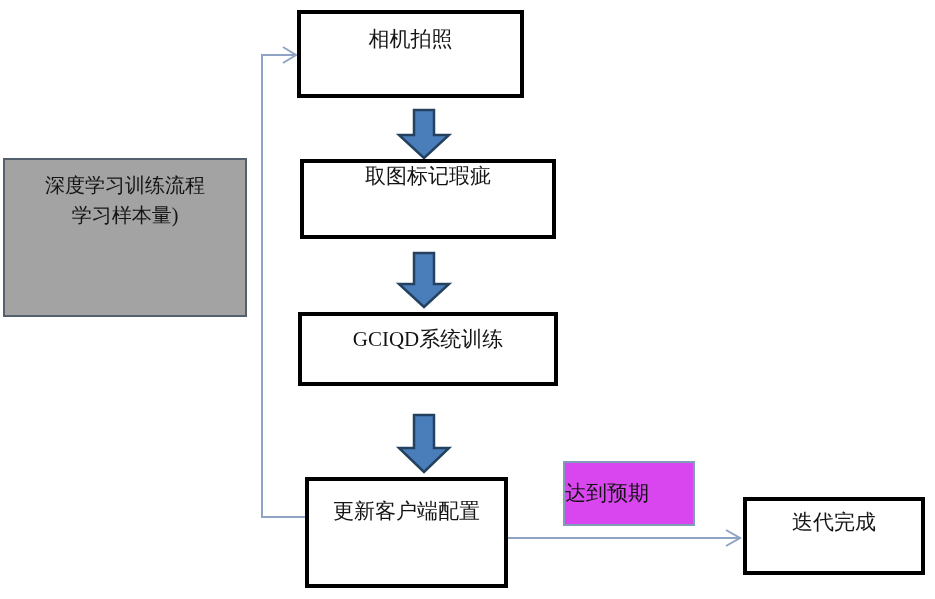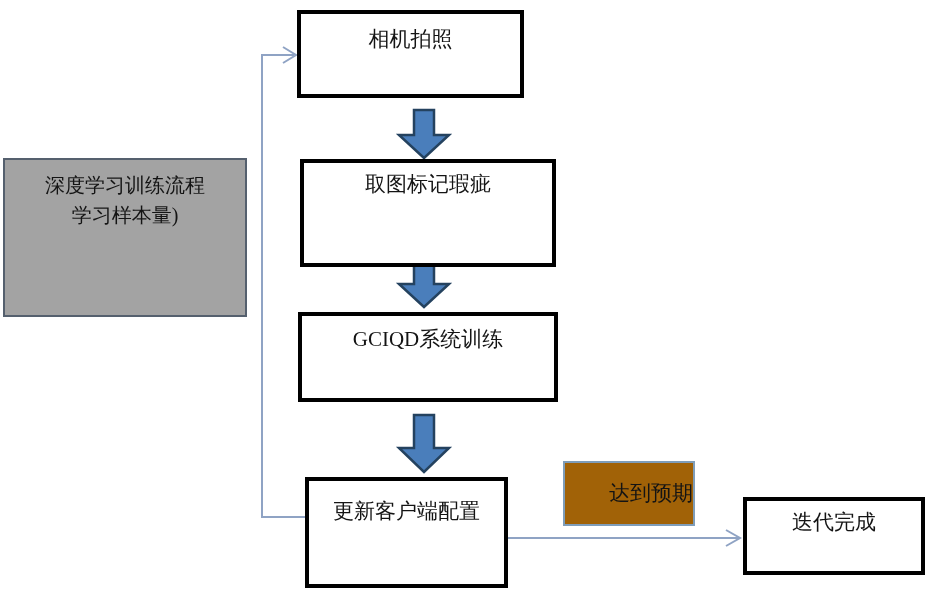--- a/index.html
+++ b/index.html
@@ -29,22 +29,22 @@
     border: 4px solid #000000;
     text-align: center;
     font-size: 21px;
     line-height: 1.25;
     z-index: 1;
   }
   .process-box .label-line {
     display: block;
   }
   #camera-box  { left: 297px; top: 10px;  width: 227px; height: 88px;  padding-top: 12px; }
-  #mark-box    { left: 300px; top: 159px; width: 256px; height: 108px;  padding-top: 8px; }
-  #gciqd-box   { left: 298px; top: 312px; width: 260px; height: 90px;  padding-top: 10px; }
+  #mark-box    { left: 300px; top: 159px; width: 256px; height: 80px;  }
+  #gciqd-box   { left: 298px; top: 312px; width: 260px; height: 74px;  padding-top: 10px; }
   #update-box  { left: 305px; top: 477px; width: 203px; height: 111px; padding-top: 12px; line-height: 1.75; text-align: center; }
   #done-box    { left: 743px; top: 497px; width: 182px; height: 78px;  padding-top: 8px; }
 
   #side-note-box {
     position: absolute;
     left: 3px; top: 158px;
     width: 244px; height: 159px;
     box-sizing: border-box;
     background: #a3a3a3;
     border: 2px solid #55606e;
@@ -54,23 +54,23 @@
     padding-top: 10px;
     z-index: 1;
   }
   #side-note-box .note-line-2 { margin-top: 28px; }
 
   #condition-box {
     position: absolute;
     left: 563px; top: 461px;
     width: 132px; height: 65px;
     box-sizing: border-box;
-    background: #a16207;
+    background: #d946ef;
     border: 2px solid #7f9db9;
-    text-align: right;
+    text-align: left;
     font-size: 21px;
     padding-top: 16px;
     z-index: 1;
   }
 </style>
 </head>
 <body>
 
 <div id="canvas">
 

